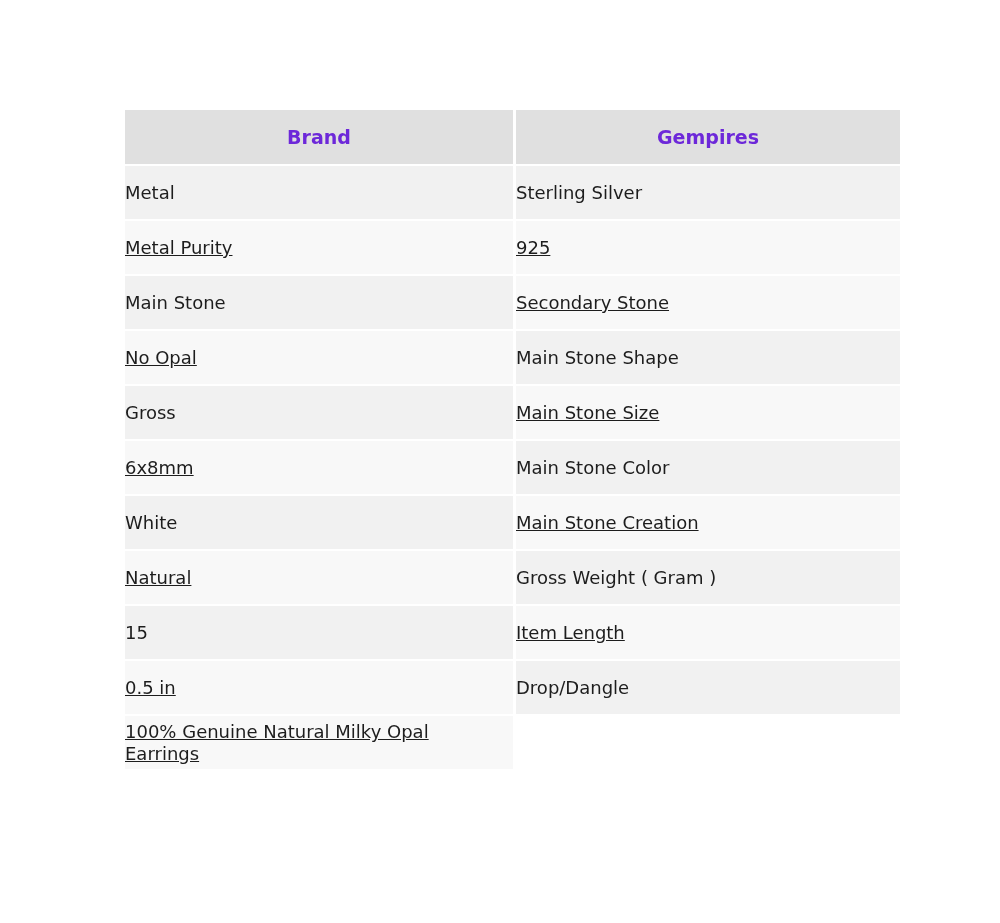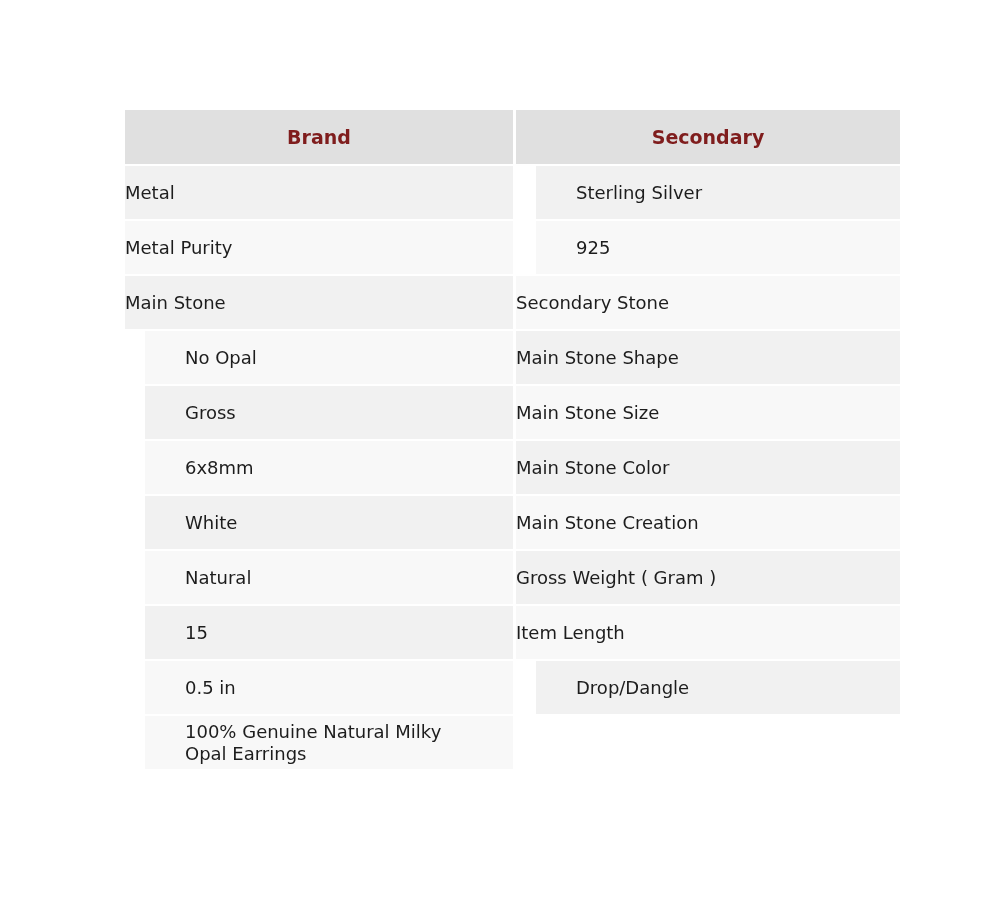--- a/index.html
+++ b/index.html
@@ -30,41 +30,39 @@
     align-items: center;
     font-size: 18px;
     color: #1d1d1d;
     overflow: hidden;
   }
   .cell.header {
     background: #e0e0e0;
     justify-content: center;
     font-weight: bold;
     font-size: 19px;
-    color: #7f1d1d;
+    color: #6d28d9;
   }
   .cell.label {
     padding-right: 12px;
   }
   .cell.value {
-    padding-left: 40px;
     padding-right: 40px;
     line-height: 1.18;
-    margin-left: 20px;
   }
   .row-odd  { background: #f1f1f1; }
-  .row-even { background: #f8f8f8; }
+  .row-even { background: #f8f8f8; text-decoration: underline; }
 </style>
 </head>
 <body>
 
 <div class="spec-table">
 
   <div class="cell header">Brand</div>
-  <div class="cell header">Secondary</div>
+  <div class="cell header">Gempires</div>
 
   <div class="cell label row-odd">Metal</div>
   <div class="cell value row-odd">Sterling Silver</div>
 
   <div class="cell label row-even">Metal Purity</div>
   <div class="cell value row-even">925</div>
 
   <div class="cell label row-odd">Main Stone</div>
 
   <div class="cell label row-even">Secondary Stone</div>

